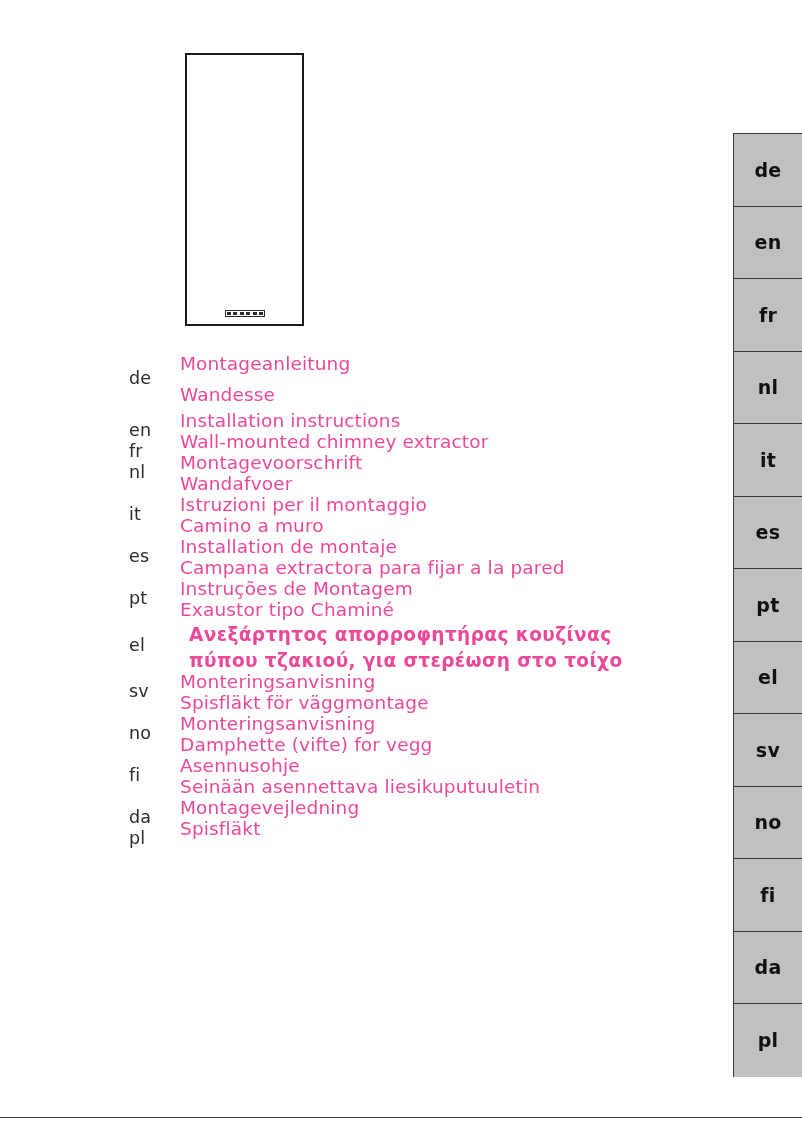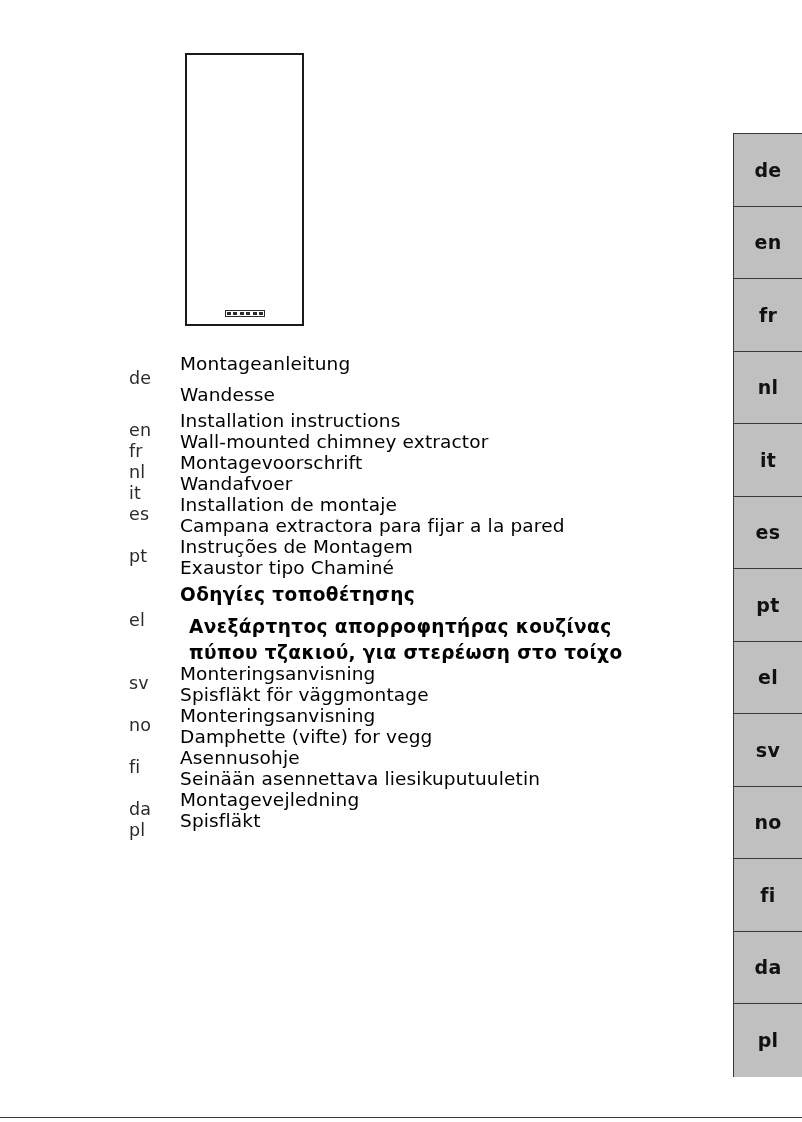--- a/index.html
+++ b/index.html
@@ -73,21 +73,21 @@
   }
   .lang-texts {
     margin-left: 51px;
     display: block;
   }
   .lang-title,
   .lang-sub {
     display: block;
     font-size: 18.5px;
     line-height: 21px;
-    color: #000000;
+    color: #ec4899;
     white-space: nowrap;
     letter-spacing: 0.15px;
   }
   
   .lang-entry.wide .lang-title,
   .lang-entry.wide .lang-sub {
     line-height: 31px;
   }
   .lang-entry.greek .lang-title,
   .lang-entry.greek .lang-sub {
@@ -176,39 +176,42 @@
     </div>
     <div class="lang-entry">
       <span class="lang-code">nl</span>
       <span class="lang-texts">
         <span class="lang-title">Montagevoorschrift</span>
         <span class="lang-sub">Wandafvoer</span>
       </span>
     </div>
     <div class="lang-entry">
       <span class="lang-code">it</span>
+      <span class="lang-texts">
+        <span class="lang-title">Istruzioni per il montaggio</span>
+        <span class="lang-sub">Camino a muro</span>
+      </span>
     </div>
     <div class="lang-entry">
       <span class="lang-code">es</span>
       <span class="lang-texts">
         <span class="lang-title">Installation de montaje</span>
         <span class="lang-sub">Campana extractora para fijar a la pared</span>
       </span>
     </div>
     <div class="lang-entry">
       <span class="lang-code">pt</span>
       <span class="lang-texts">
         <span class="lang-title">Instruções de Montagem</span>
         <span class="lang-sub">Exaustor tipo Chaminé</span>
       </span>
     </div>
     <div class="lang-entry greek">
       <span class="lang-code">el</span>
       <span class="lang-texts">
-        <span class="lang-title">Οδηγίες τοποθέτησης</span>
         <span class="lang-sub first">Ανεξάρτητος απορροφητήρας κουζίνας</span>
         <span class="lang-sub">πύπου τζακιού, για στερέωση στο τοίχο</span>
       </span>
     </div>
     <div class="lang-entry">
       <span class="lang-code">sv</span>
       <span class="lang-texts">
         <span class="lang-title">Monteringsanvisning</span>
         <span class="lang-sub">Spisfläkt för väggmontage</span>
       </span>

